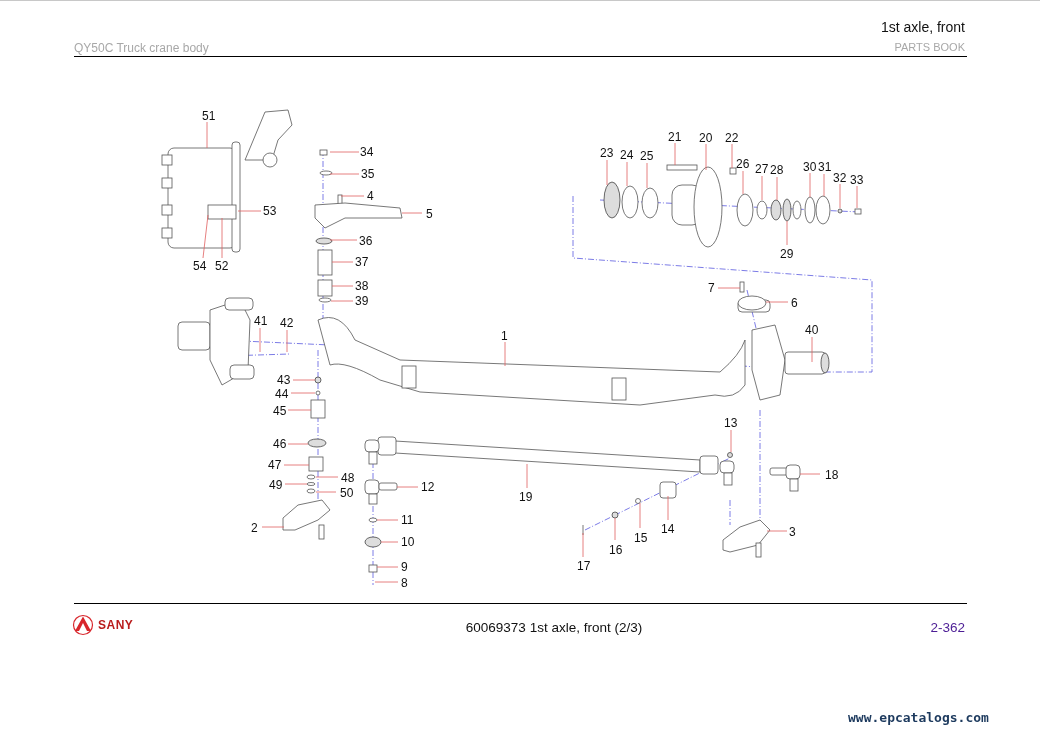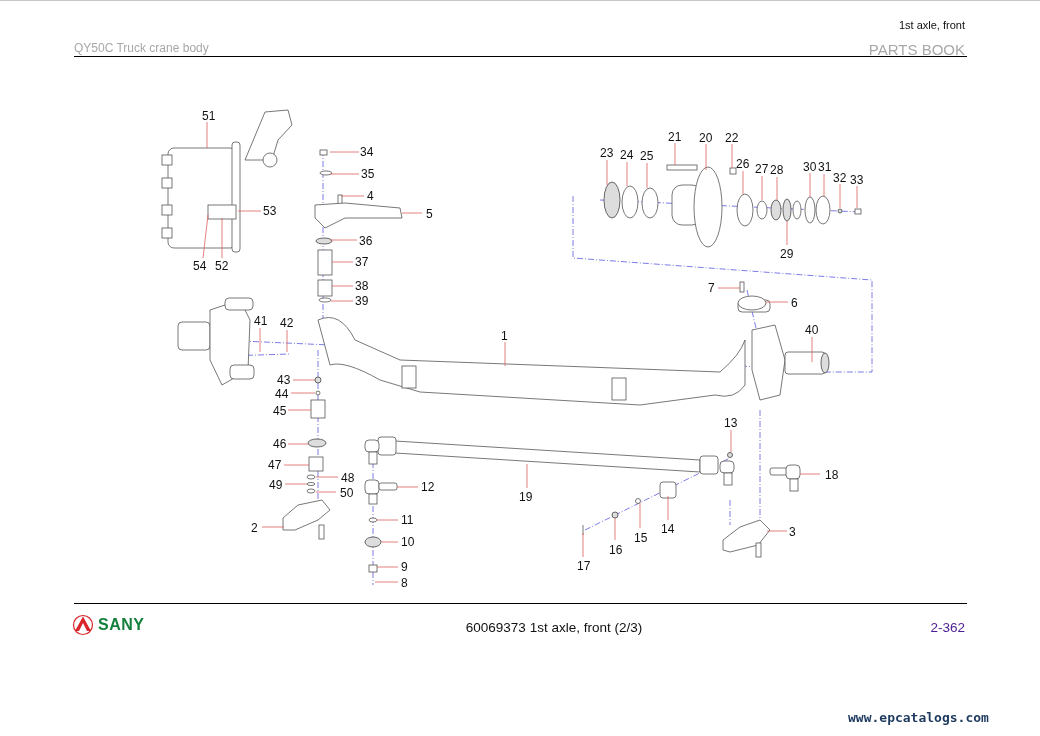--- a/index.html
+++ b/index.html
@@ -1,24 +1,24 @@
 <!DOCTYPE html>
 <html><head>
 <meta charset="utf-8">
 <style>
   html, body { margin:0; padding:0; }
   body { width:1040px; height:736px; background:#ffffff; position:relative; overflow:hidden; font-family:"Liberation Sans", sans-serif; }
   .topline { position:absolute; left:0; top:0; width:1040px; height:1px; background:#c8c8c8; }
-  .hdr-title { position:absolute; right:75px; top:19px; font-size:11px; color:#111; }
+  .hdr-title { position:absolute; right:75px; top:19px; font-size:14px; color:#111; }
   .hdr-left { position:absolute; left:74px; top:41px; font-size:12px; color:#a8a8a8; }
-  .hdr-right { position:absolute; right:75px; top:41px; font-size:15px; color:#a8a8a8; }
+  .hdr-right { position:absolute; right:75px; top:41px; font-size:11px; color:#a8a8a8; }
   .hdr-rule { position:absolute; left:74px; top:56px; width:893px; height:1px; background:#000; }
   .ftr-rule { position:absolute; left:74px; top:603px; width:893px; height:1px; background:#000; }
   .logo { position:absolute; left:72px; top:614px; display:flex; align-items:center; gap:4px; }
-  .logo-text { font-weight:bold; font-size:16px; color:#15803d; letter-spacing:0.5px; }
+  .logo-text { font-weight:bold; font-size:12px; color:#b91c1c; letter-spacing:0.5px; }
   .ftr-center { position:absolute; left:16px; width:1040px; top:620px; text-align:center; font-size:13.5px; color:#111; padding-left:36px; box-sizing:border-box; }
   .ftr-right { position:absolute; right:75px; top:620px; font-size:13.5px; color:#4c1d95; }
   .watermark { position:absolute; left:848px; top:710px; font-family:"DejaVu Sans Mono", monospace; font-weight:bold; font-size:13px; color:#1d3a5e; }
   svg.diagram { position:absolute; left:0; top:0; }
   .part { fill:#fff; stroke:#555; stroke-width:0.8; }
   .partd { fill:#ddd; stroke:#444; stroke-width:0.8; }
   .axis { stroke:#5a5ae0; stroke-width:0.8; stroke-dasharray:6 2 1 2; fill:none; }
   .leader { stroke:#e06060; stroke-width:0.8; }
   .callout { font-family:"Liberation Sans", sans-serif; font-size:12px; fill:#111; }
 </style>

